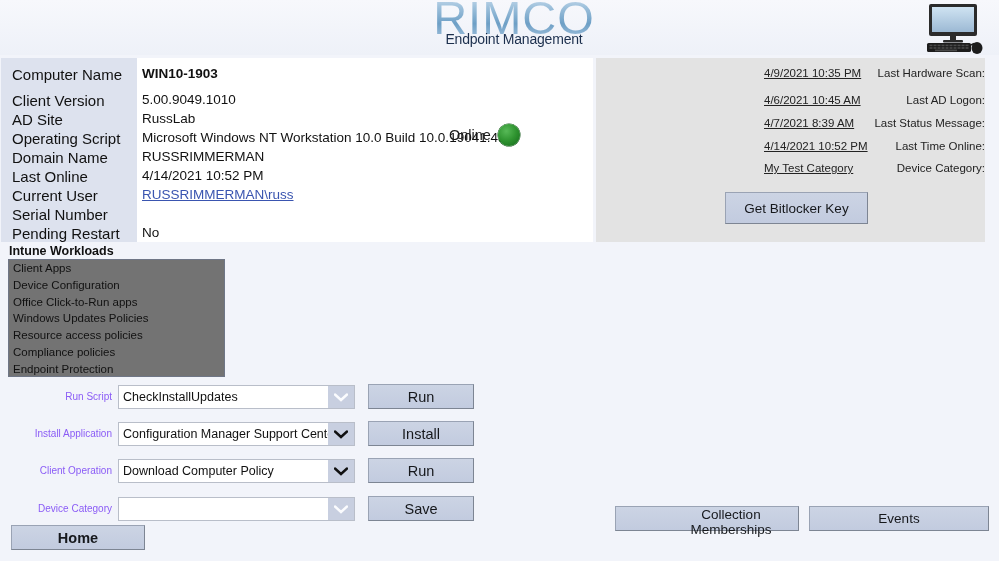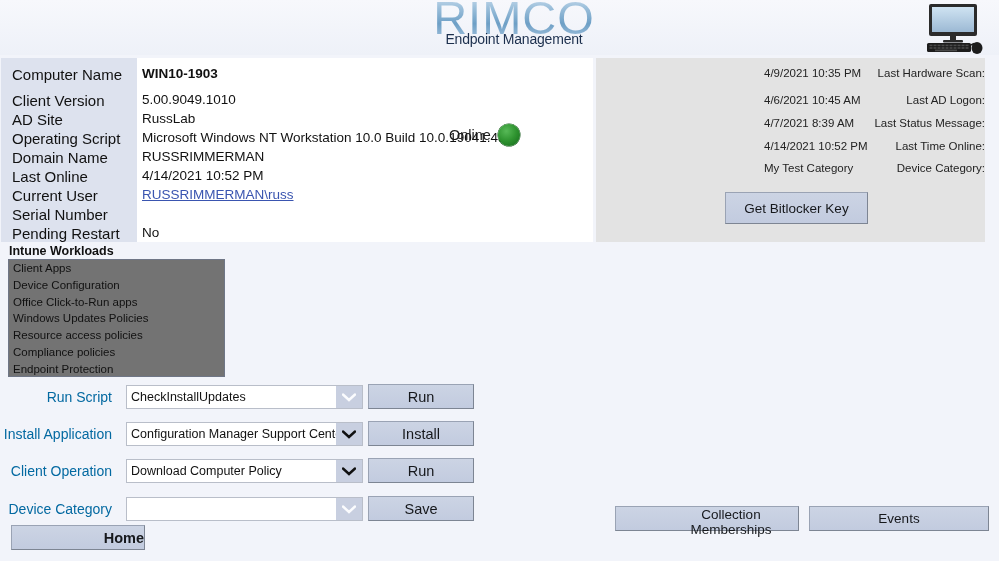--- a/index.html
+++ b/index.html
@@ -124,20 +124,21 @@
     font-size: 11.5px;
     color: #232323;
     white-space: nowrap;
   }
   .rval {
     position: absolute;
     left: 168px;
     font-size: 11.5px;
     color: #232323;
     white-space: nowrap;
+    text-decoration: underline;
   }
 
   .btn {
     background: linear-gradient(180deg,#ccd4e4 0%, #c2cbdf 100%);
     border: 1px solid #9aa3b4;
     border-right-color: #7d8593;
     border-bottom-color: #7d8593;
     font-family: "Liberation Sans", sans-serif;
     font-size: 14px;
     color: #16181c;
@@ -184,27 +185,27 @@
     left: 0;
     width: 480px;
     height: 24px;
   }
   .form-label {
     position: absolute;
     left: 0; top: 0;
     width: 112px; height: 24px;
     line-height: 24px;
     text-align: right;
-    font-size: 14px;
-    color: #0369a1;
+    font-size: 10px;
+    color: #8b5cf6;
     white-space: nowrap;
   }
   .combo {
     position: absolute;
-    left: 126px; top: 0;
+    left: 118px; top: 0;
     width: 237px; height: 24px;
     background: #ffffff;
     border: 1px solid #b9bec9;
     display: flex;
     align-items: center;
   }
   .combo-text {
     flex: 1;
     padding-left: 4px;
     font-size: 12.5px;
@@ -227,21 +228,20 @@
     width: 106px; height: 25px;
     font-size: 14.5px;
   }
 
   #btn-home {
     position: absolute;
     left: 11px; top: 525px;
     width: 134px; height: 25px;
     font-size: 14.5px;
     font-weight: 700;
-    text-align: right;
   }
   #btn-collections {
     position: absolute;
     left: 615px; top: 506px;
     width: 184px; height: 25px;
     font-size: 13.5px;
     padding-left: 48px;
   }
   #btn-events {
     position: absolute;

